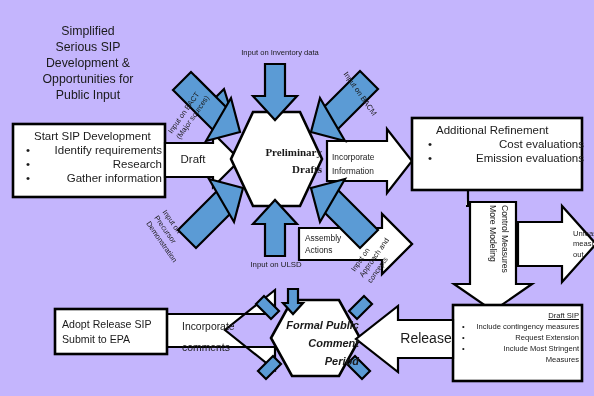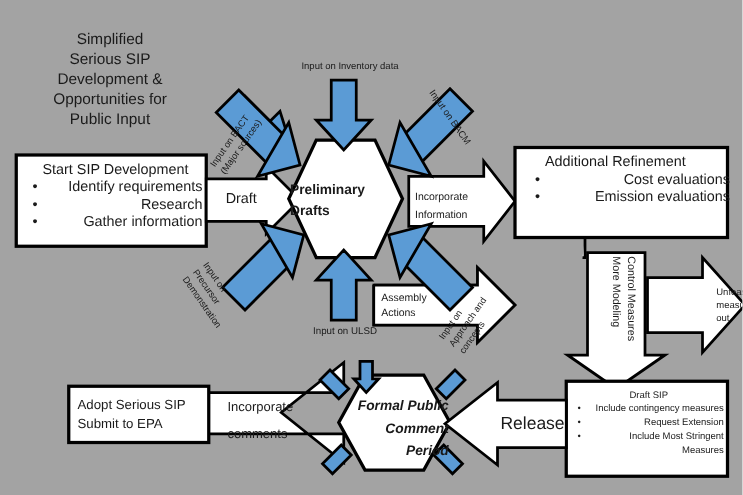--- a/index.html
+++ b/index.html
@@ -1,21 +1,21 @@
 <!DOCTYPE html>
 <html><head>
 <meta charset="utf-8">
 <title>Simplified Serious SIP Development Flowchart</title>
 <style>
   html,body{margin:0;padding:0;background:#ffffff;}
   body{font-family:"Liberation Sans", sans-serif;}
   #canvas{
     position:relative;
     width:594px;height:396px;
-    background:#a3a3a3;
+    background:#c4b5fd;
     overflow:hidden;
   }
   #svgroot{position:absolute;left:0;top:0;width:594px;height:396px;}
   .lbl{position:absolute;color:#1a1a1a;line-height:1.22;}
   .title{
     width:160px;left:8px;top:24px;
     text-align:center;font-size:12.3px;font-weight:400;line-height:1.30;
   }
   .boxtxt{font-size:11.5px;}
   .boxhead{font-size:11.5px;text-align:center;}
@@ -109,21 +109,21 @@
     <div class="boxhead" style="text-align:left;padding-left:12px;">Start SIP Development</div>
     <ul class="bl">
       <li>Identify requirements</li>
       <li>Research</li>
       <li>Gather information</li>
     </ul>
   </div>
 
   <div class="lbl med" style="left:172px;top:152px;width:42px;text-align:center;font-size:11.5px;">Draft</div>
 
-  <div class="lbl" style="left:232px;top:144px;width:90px;text-align:left;font-size:11px;font-weight:700;line-height:1.55;">
+  <div class="lbl" style="left:232px;top:144px;width:90px;text-align:right;font-size:11px;font-weight:700;line-height:1.55;font-family:Liberation Serif, serif;">
     <div>Preliminary</div>
     <div>Drafts</div>
   </div>
 
   <div class="lbl small" style="left:332px;top:150px;width:58px;font-size:8.4px;line-height:1.7;">
     <div>Incorporate</div>
     <div>Information</div>
   </div>
 
   <div class="lbl boxtxt" style="left:424px;top:123px;width:160px;">
@@ -144,21 +144,21 @@
     <div>More Modeling</div>
   </div>
 
   <div class="lbl tiny" style="left:540px;top:229px;width:44px;font-size:7.6px;line-height:1.35;margin-left:33px;">
     <div>Unfeasible</div>
     <div>measures</div>
     <div>out</div>
   </div>
 
   <div class="lbl tiny" style="left:459px;top:310px;width:120px;font-size:7.6px;line-height:1.45;">
-    <div style="text-align:center;">Draft SIP</div>
+    <div style="text-align:right;text-decoration:underline;">Draft SIP</div>
     <ul class="bl" style="padding-left:14px;">
       <li>Include contingency measures</li>
       <li>Request Extension</li>
       <li>Include Most Stringent Measures</li>
     </ul>
   </div>
 
   <div class="lbl" style="left:400px;top:330px;width:52px;text-align:center;font-size:14px;">Release</div>
 
   <div class="lbl" style="left:273px;top:316px;width:86px;text-align:right;font-size:11px;font-weight:700;line-height:1.65;font-style:italic;">
@@ -166,21 +166,21 @@
     <div>Comment</div>
     <div>Period</div>
   </div>
 
   <div class="lbl" style="left:182px;top:317px;width:84px;font-size:10.4px;line-height:2.0;">
     <div>Incorporate</div>
     <div>comments</div>
   </div>
 
   <div class="lbl" style="left:62px;top:317px;width:104px;font-size:10.6px;line-height:1.45;">
-    <div>Adopt Serious SIP</div>
+    <div>Adopt Release SIP</div>
     <div>Submit to EPA</div>
   </div>
 
   <div class="lbl tiny rot-neg55" style="left:166px;top:130px;width:96px;font-size:7.4px;line-height:1.35;white-space:nowrap;">
     <div>Input on BACT</div>
     <div>(Major sources)</div>
   </div>
 
   <div class="lbl tiny" style="left:225px;top:48px;width:110px;text-align:center;font-size:7.6px;">Input on Inventory data</div>
 

